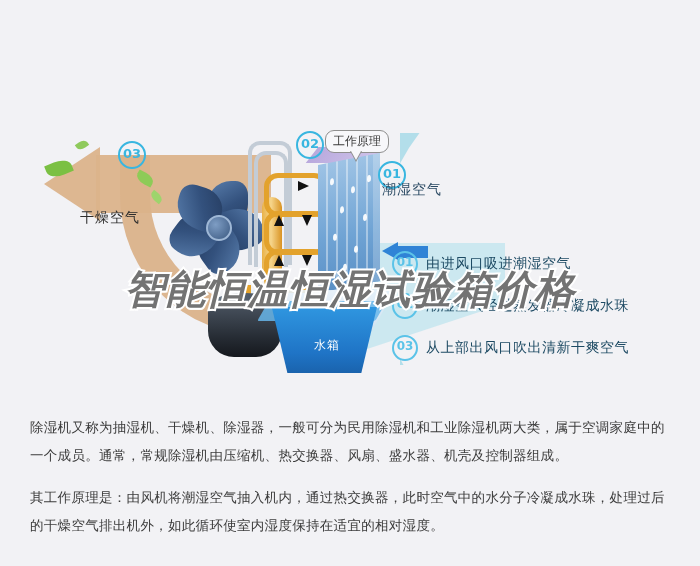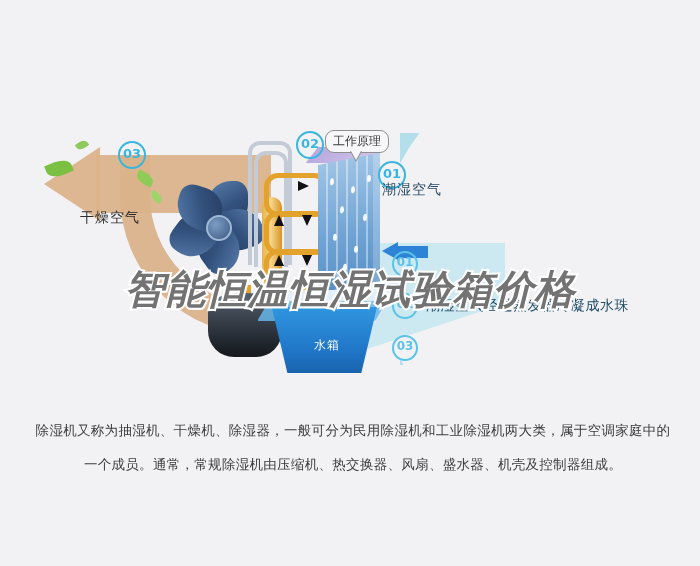--- a/index.html
+++ b/index.html
@@ -244,24 +244,23 @@
     color:#737373;white-space:nowrap;
     font-family:Liberation Serif, serif;
     -webkit-text-stroke:4px #ffffff;
     paint-order:stroke fill;
     text-shadow:0 2px 0 rgba(255,255,255,.9);
   }
 
   
   .copy{position:absolute;left:30px;top:414px;width:646px;}
   .para{
-    color:#3b3b3b;font-size:13.5px;line-height:34px;letter-spacing:.3px;
+    color:#3b3b3b;font-size:13.5px;line-height:28px;letter-spacing:.3px;
     margin:0 0 14px 0;
     font-family:Liberation Serif, serif;
-    text-align:center;
   }
 </style>
 </head>
 <body>
 
 <div class="page">
 
 
   <div class="stage">
 
@@ -343,29 +342,32 @@
     <div class="illus-label lbl-dry">干燥空气</div>
     <div class="illus-label lbl-humid">潮湿空气</div>
 
     <div class="callout">工作原理</div>
     <div class="callout-tail"></div>
   </div>
 
   <div class="steps">
     <div class="step">
       <div class="step-badge">01</div>
+      <div class="step-text">由进风口吸进潮湿空气</div>
     </div>
     <div class="step">
       <div class="step-badge">02</div>
       <div class="step-text">潮湿空气经过蒸发器冷凝成水珠</div>
     </div>
     <div class="step">
       <div class="step-badge">03</div>
+      <div class="step-text">从上部出风口吹出清新干爽空气</div>
     </div>
   </div>
 
   <div class="watermark">智能恒温恒湿试验箱价格</div>
 
   <div class="copy">
     <p class="para">除湿机又称为抽湿机、干燥机、除湿器，一般可分为民用除湿机和工业除湿机两大类，属于空调家庭中的一个成员。通常，常规除湿机由压缩机、热交换器、风扇、盛水器、机壳及控制器组成。</p>
+    <p class="para">其工作原理是：由风机将潮湿空气抽入机内，通过热交换器，此时空气中的水分子冷凝成水珠，处理过后的干燥空气排出机外，如此循环使室内湿度保持在适宜的相对湿度。</p>
   </div>
 
 </div>
 
 </body></html>

